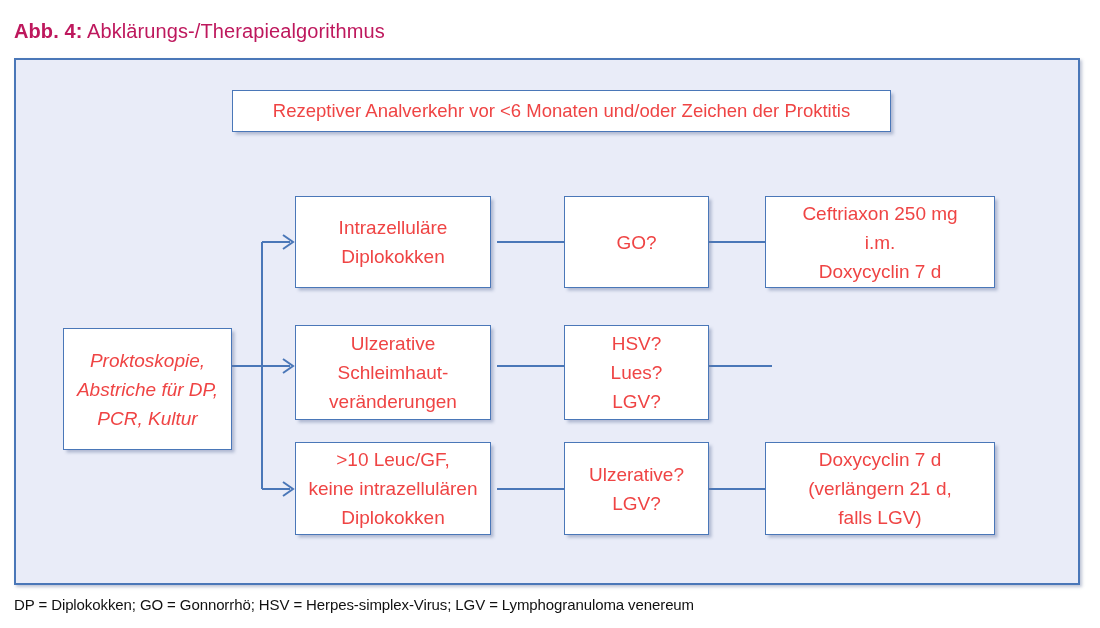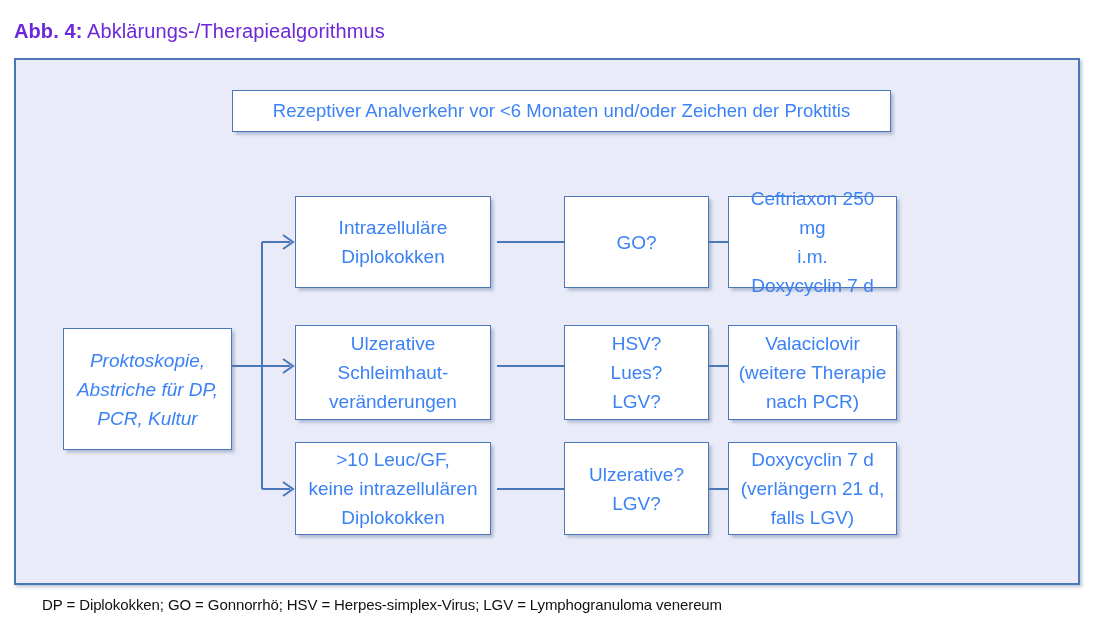--- a/index.html
+++ b/index.html
@@ -14,21 +14,21 @@
     height: 628px;
     background: #ffffff;
     overflow: hidden;
   }
   .fig-title {
     position: absolute;
     left: 14px;
     top: 18px;
     font-size: 20px;
     line-height: 26px;
-    color: #6d28d9;
+    color: #be185d;
     letter-spacing: 0.1px;
   }
   .fig-title .label { font-weight: bold; }
   .panel {
     position: absolute;
     left: 14px;
     top: 58px;
     width: 1066px;
     height: 527px;
     background: #e9ecf8;
@@ -40,49 +40,48 @@
     background: #ffffff;
     border: 1.5px solid #4a77b8;
     box-shadow: 2.5px 2.5px 3px rgba(105,120,160,0.45);
     display: flex;
     align-items: center;
     justify-content: center;
     text-align: center;
     white-space: pre-line;
     font-size: 19px;
     line-height: 29px;
-    color: #3b82f6;
+    color: #ef4444;
     padding: 2px 6px;
   }
   .node.condition {
     left: 232px; top: 90px; width: 659px; height: 42px;
     font-size: 18.5px; line-height: 22px;
   }
   .node.start { left: 63px;  top: 328px; width: 169px; height: 122px; font-style: italic; }
   .node.c1 { left: 295px; width: 196px; }
   .node.c2 { left: 564px; width: 145px; }
-  .node.c3 { left: 728px; width: 169px; }
+  .node.c3 { left: 765px; width: 230px; }
   .node.r1 { top: 196px; height: 92px; }
   .node.r2 { top: 317px; height: 95px; margin-top: 8px; }
   .node.r3 { top: 442px; height: 93px; }
   .connectors {
     position: absolute;
     left: 0; top: 0;
     width: 1100px; height: 628px;
     pointer-events: none;
   }
   .legend {
     position: absolute;
     left: 14px;
     top: 595px;
     font-size: 15px;
     line-height: 20px;
     color: #111111;
     letter-spacing: -0.1px;
-    margin-left: 28px;
   }
 </style>
 </head>
 <body>
 
 <div class="page">
 
   <div class="fig-title">
     <span class="label">Abb. 4:</span>
     <span>Abklärungs-/Therapiealgorithmus</span>
@@ -123,23 +122,20 @@
   <div class="node c3 r1">Ceftriaxon 250 mg
 i.m.
 Doxycyclin 7 d</div>
 
   <div class="node c1 r2">Ulzerative
 Schleimhaut-
 veränderungen</div>
   <div class="node c2 r2">HSV?
 Lues?
 LGV?</div>
-  <div class="node c3 r2">Valaciclovir
-(weitere Therapie
-nach PCR)</div>
 
   <div class="node c1 r3">&gt;10 Leuc/GF,
 keine intrazellulären
 Diplokokken</div>
   <div class="node c2 r3">Ulzerative?
 LGV?</div>
   <div class="node c3 r3">Doxycyclin 7 d
 (verlängern 21 d,
 falls LGV)</div>
 

